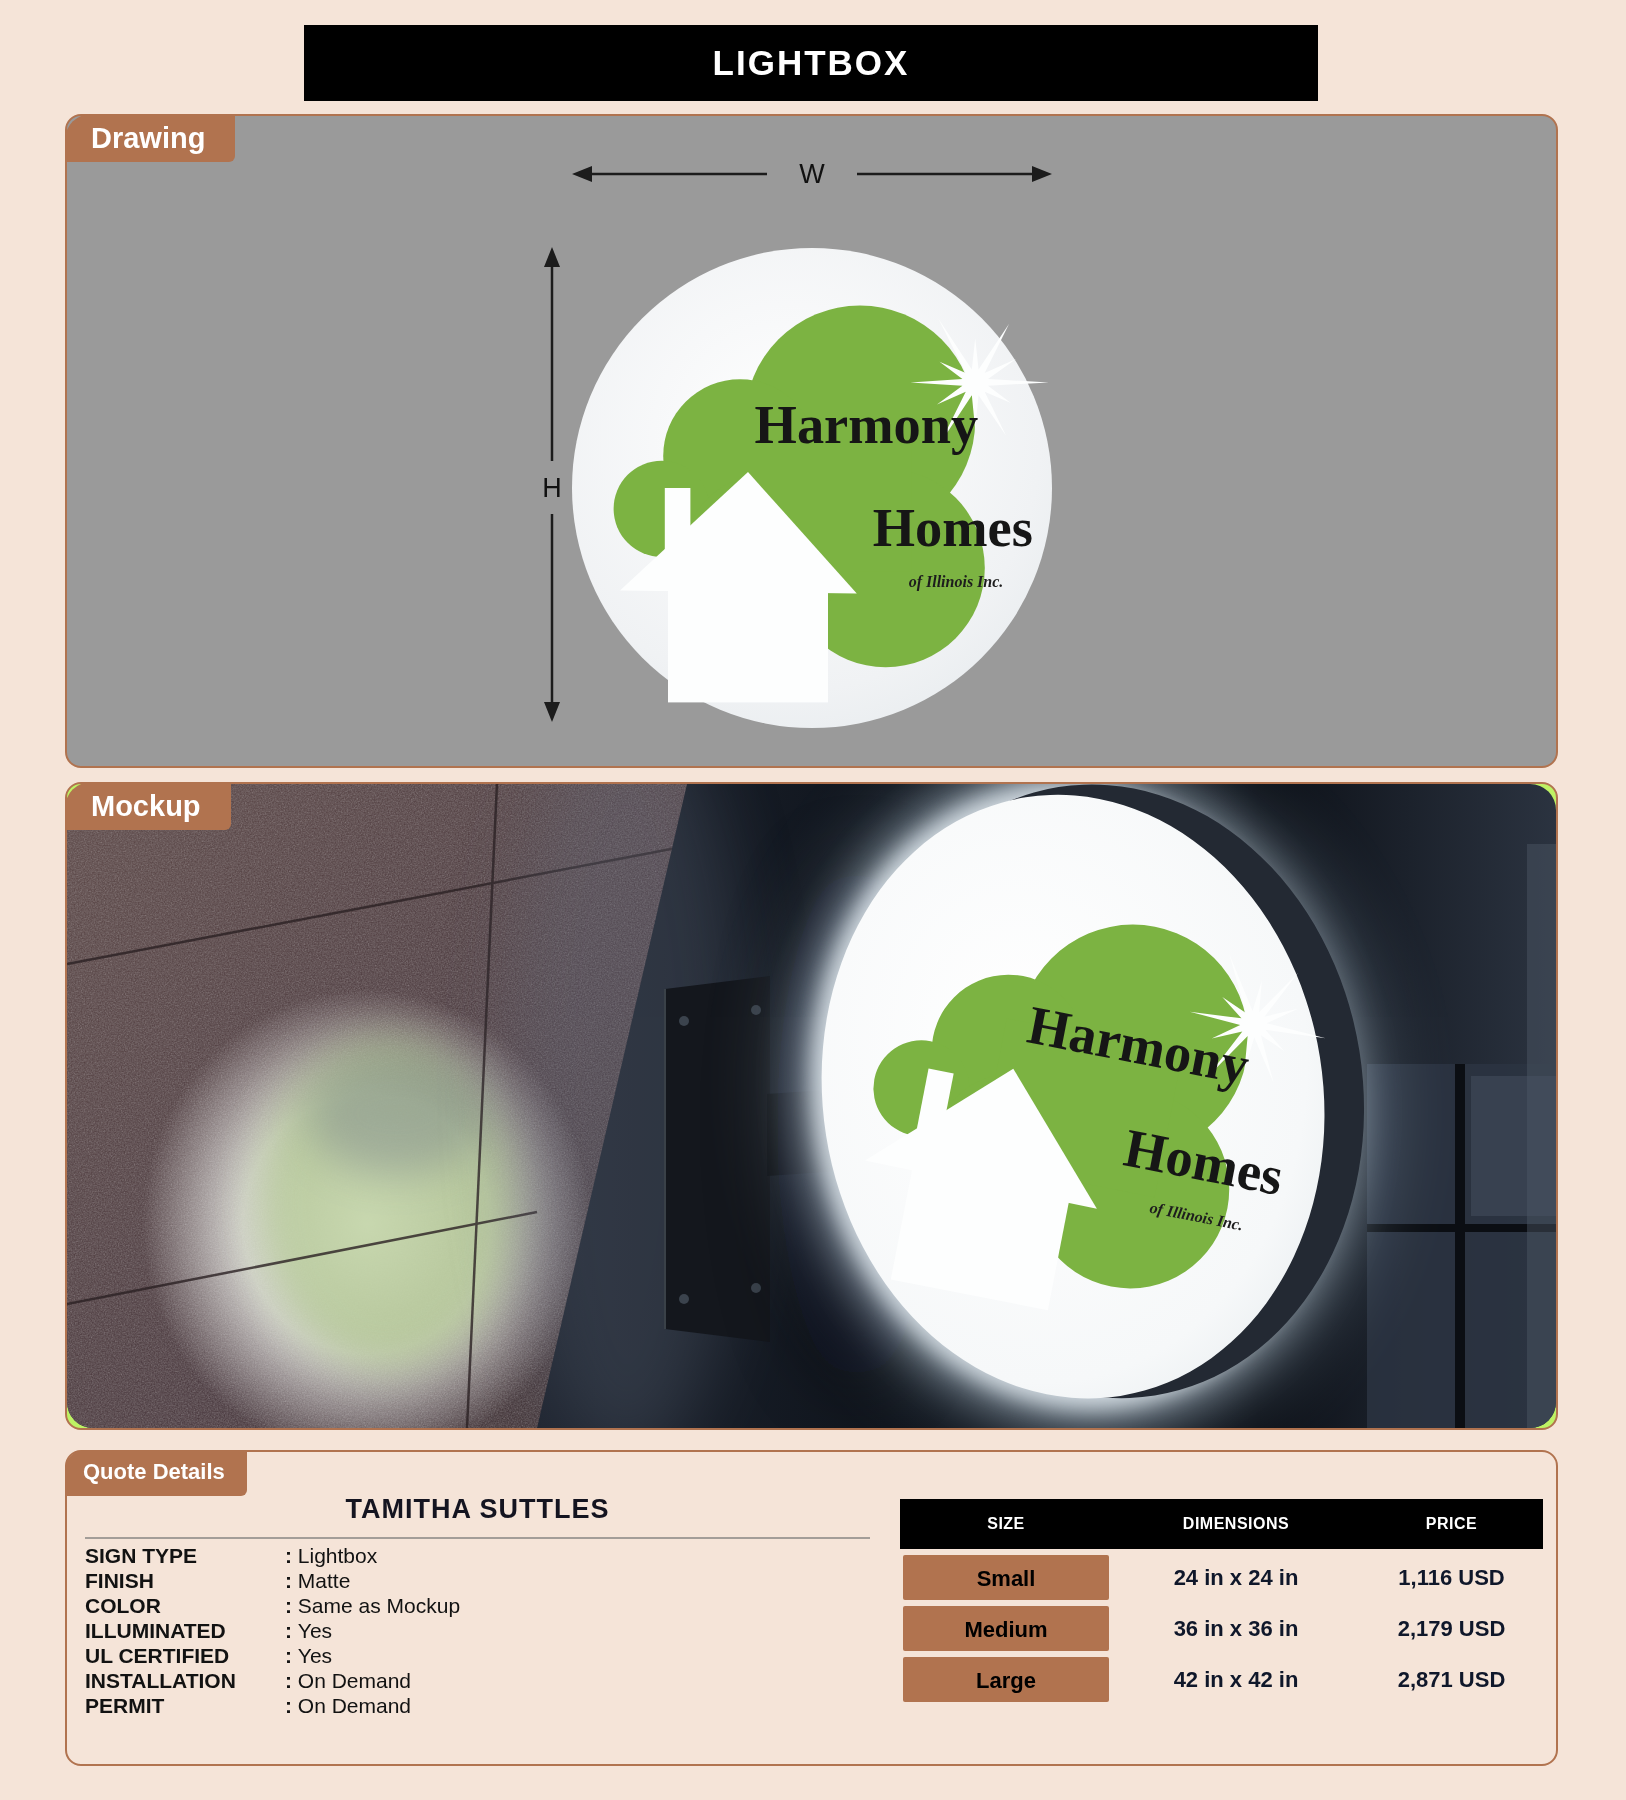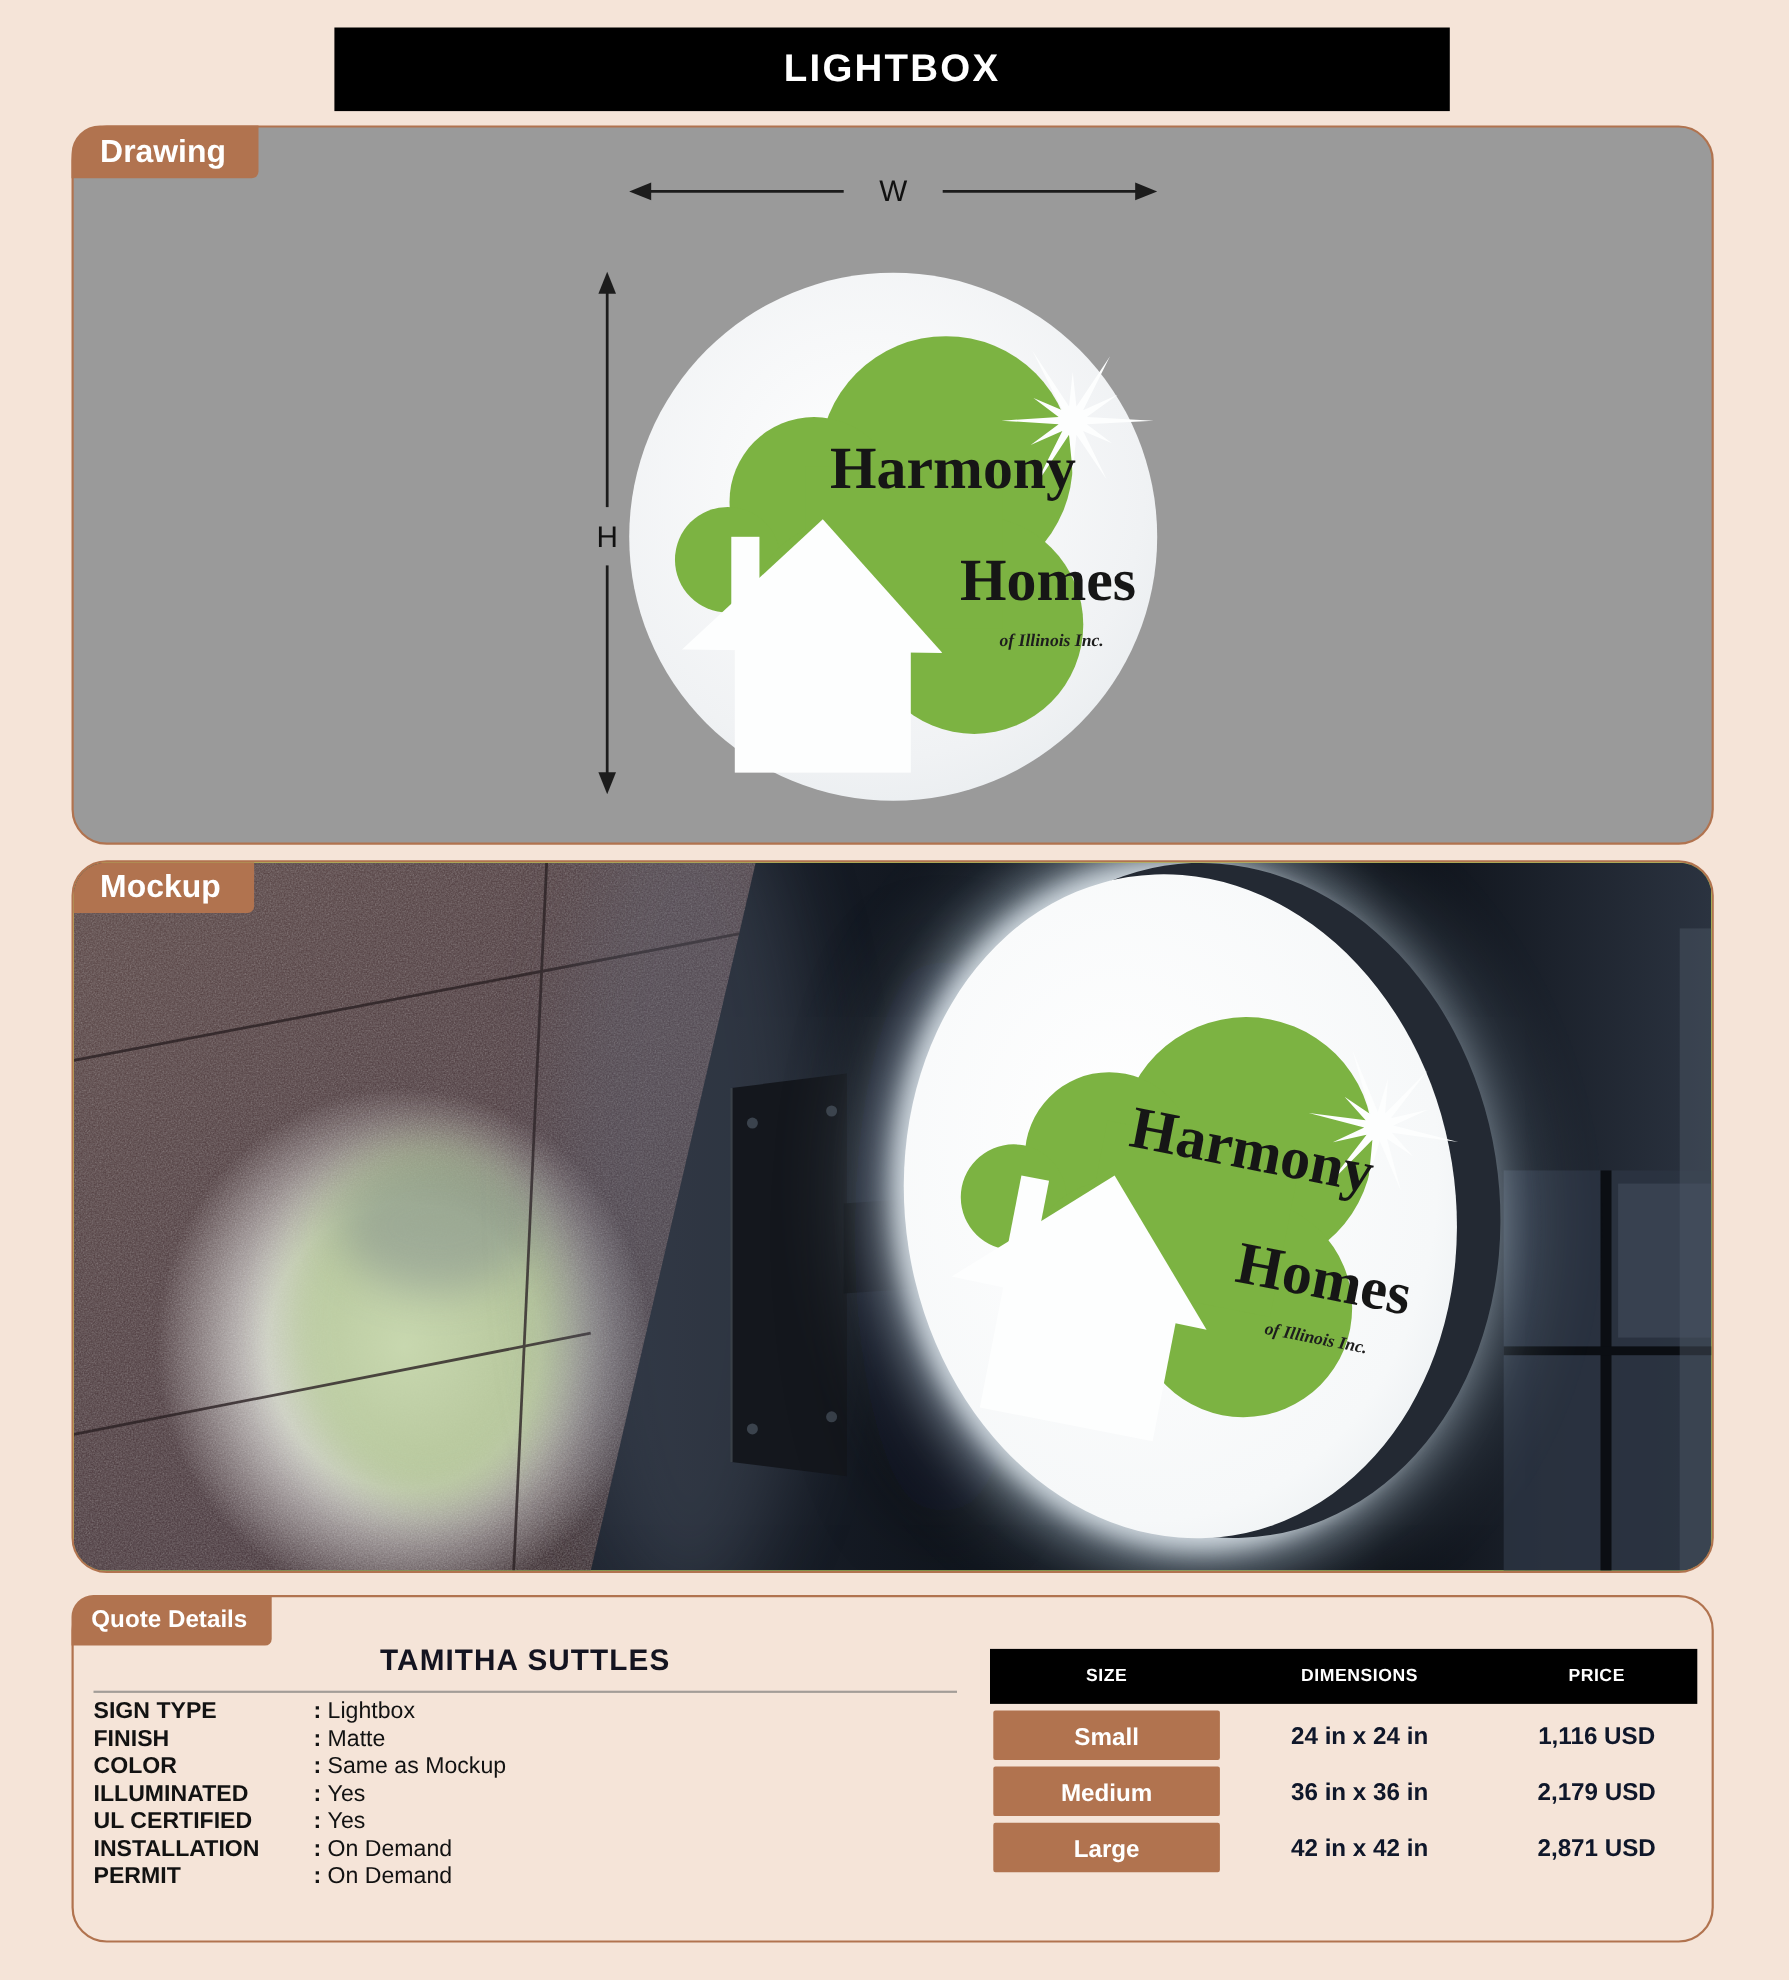--- a/index.html
+++ b/index.html
@@ -15,21 +15,21 @@
   .banner{
     position:absolute;left:304px;top:25px;width:1014px;height:76px;
     background:#000;color:#fff;
     display:flex;align-items:center;justify-content:center;
     font-size:35px;font-weight:bold;letter-spacing:2px;
   }
 
   
   .panel{
     position:absolute;left:65px;width:1493px;
-    border:2px solid #b1734f;border-radius:32px;
+    border:2px solid #b1734f;border-radius:16px;
     box-sizing:border-box;
   }
   .drawing-panel{top:114px;height:654px;background:#9a9a9a;}
   .mockup-panel{top:782px;height:648px;background:#bef264;overflow:hidden;}
   .quote-panel{top:1450px;height:316px;background:transparent;}
 
   .tab{
     position:absolute;top:-2px;left:-2px;
     background:#b1734f;color:#fff;font-weight:bold;
     border-radius:26px 0 6px 0;
@@ -59,21 +59,21 @@
     display:grid;grid-template-columns:212px 248px 183px;
     background:#000;height:50px;align-items:center;
   }
   .pt-header div{color:#fff;text-align:center;font-weight:bold;font-size:16px;letter-spacing:.5px;}
   .pt-row{
     display:grid;grid-template-columns:212px 248px 183px;
     height:45px;align-items:center;margin-top:6px;
   }
   .pt-row:first-of-type{margin-top:10px;}
   .size-btn{
-    background:#b1734f;color:#ffffff;font-weight:bold;font-size:22px;
+    background:#b1734f;color:#000000;font-weight:bold;font-size:22px;
     text-align:center;height:45px;line-height:45px;margin:0 3px;
     border:none;border-radius:2px;cursor:pointer;
     font-family:"Liberation Sans",sans-serif;
   }
   .cell{color:#0f172a;font-weight:bold;font-size:22px;text-align:center;}
 </style>
 </head>
 <body>
 
 <div class="page">

